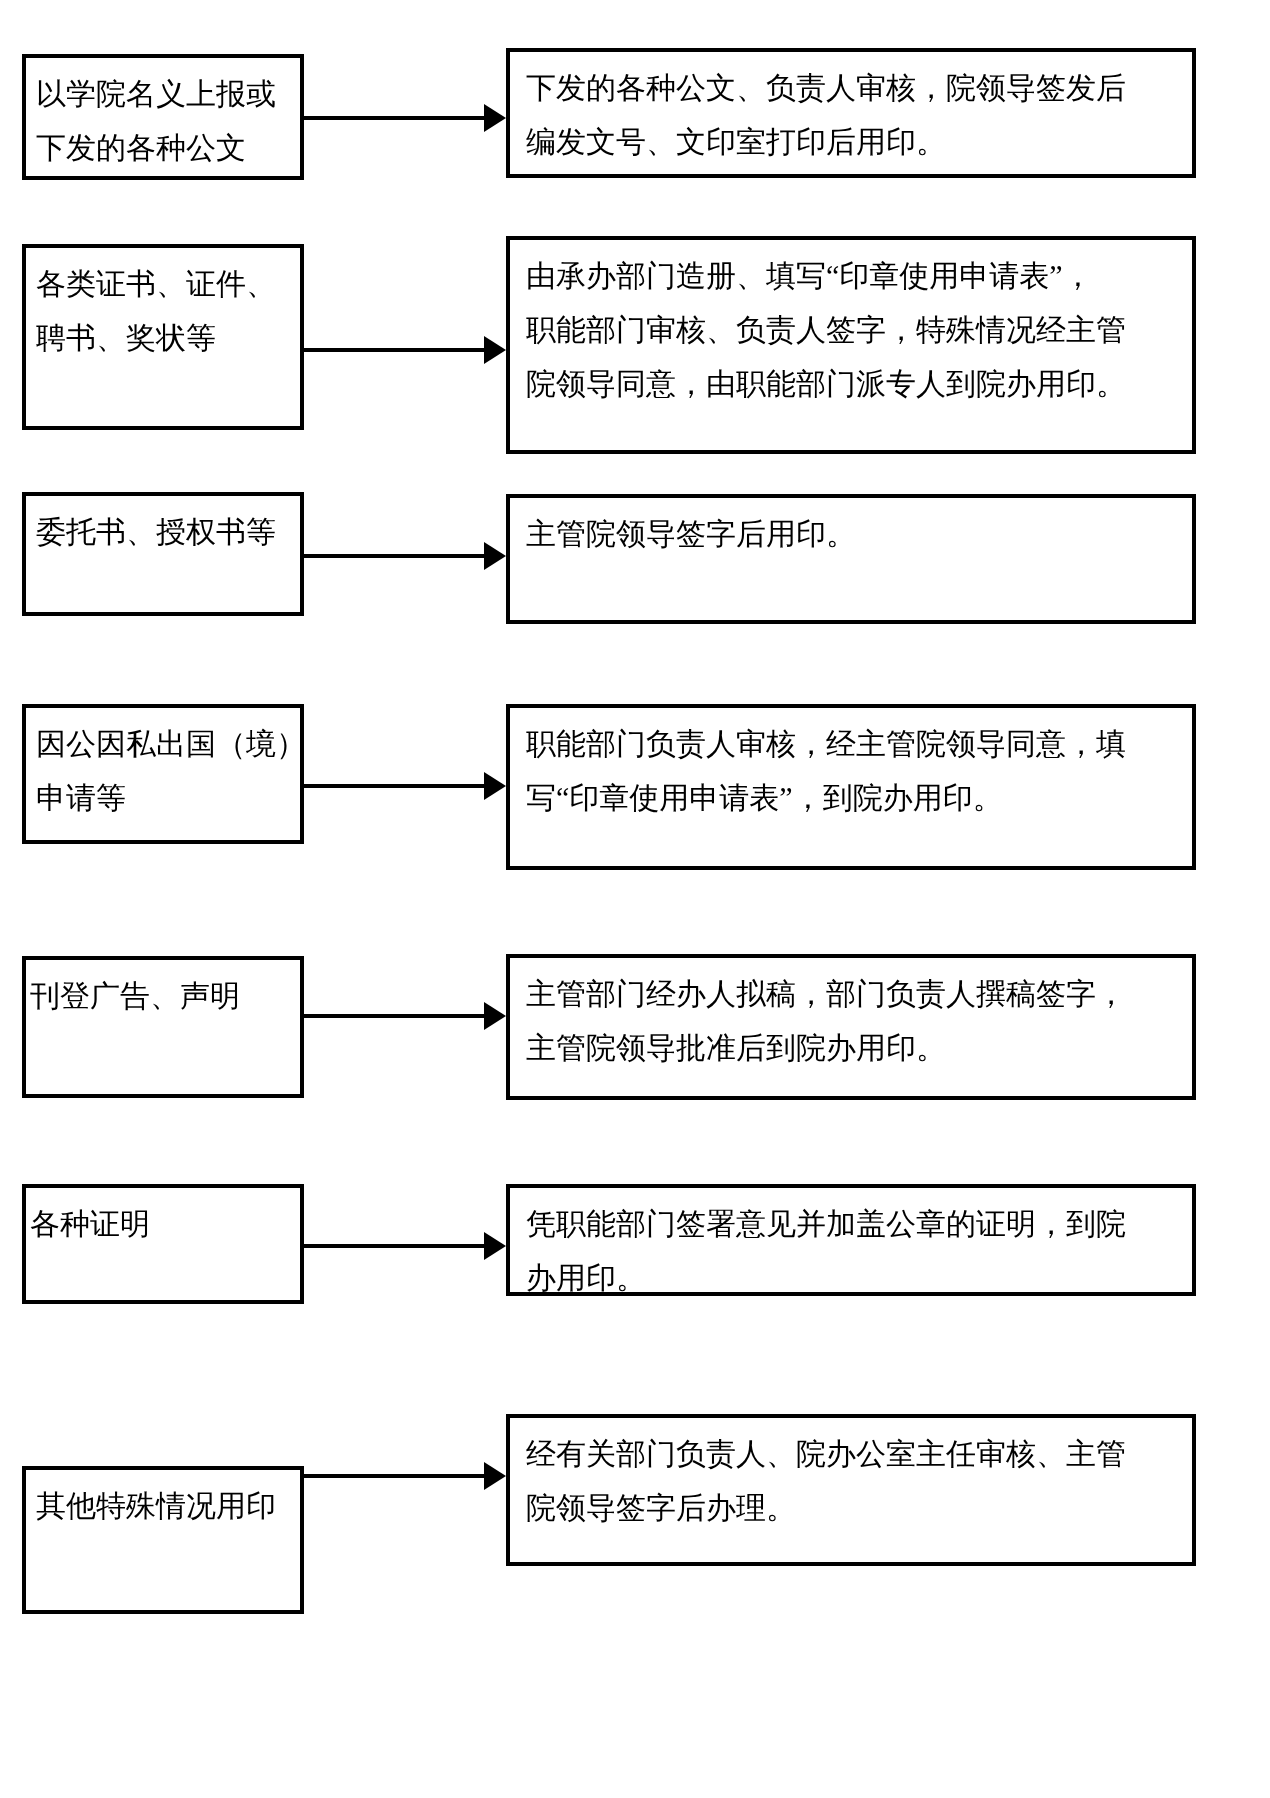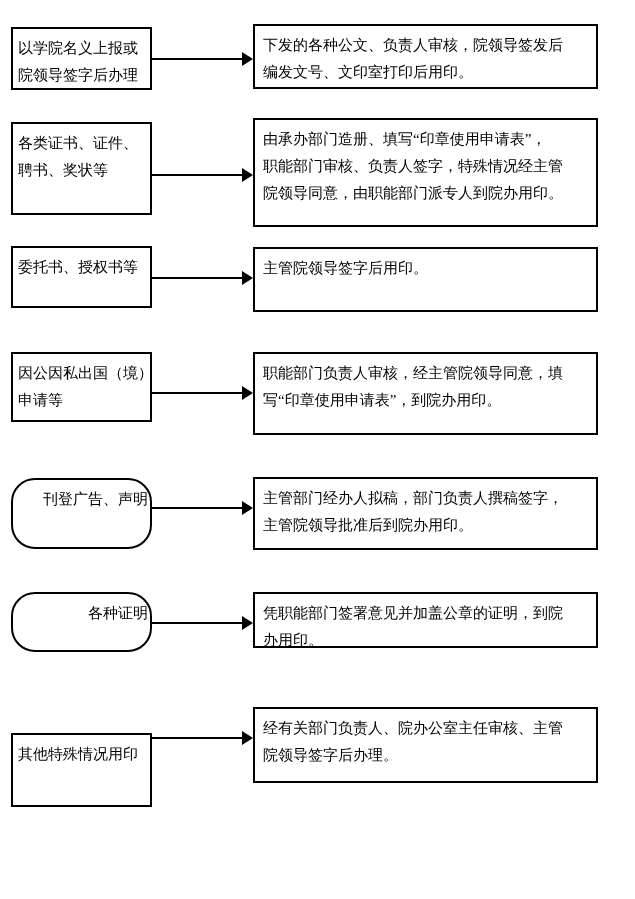--- a/index.html
+++ b/index.html
@@ -30,23 +30,22 @@
     overflow: hidden;
   }
   .left-box {
     left: 11px;
     width: 141px;
     padding-left: 5px;
     padding-right: 2px;
     text-align: left;
   }
   .left-box.center {
-    text-align: right;
+    text-align: left;
     padding-left: 2px;
-    border-radius: 24px;
   }
   .right-box {
     left: 253px;
     width: 345px;
     padding-left: 8px;
     padding-right: 4px;
     text-align: left;
   }
   .arrow {
     position: absolute;
@@ -97,21 +96,21 @@
   .r7 .right-box { top: 707px; height: 76px; }
   .r7 .arrow     { top: 731px; }
 </style>
 </head>
 <body>
 
 <div class="page">
 
   <div class="row r1">
     <div class="box left-box">以学院名义上报或
-院领导签字后办理</div>
+下发的各种公文</div>
     <div class="arrow">
         <span class="line"></span>
         <span class="head"></span>
       </div>
     <div class="box right-box">下发的各种公文、负责人审核，院领导签发后
 编发文号、文印室打印后用印。</div>
   </div>
 
   <div class="row r2">
     <div class="box left-box">各类证书、证件、

